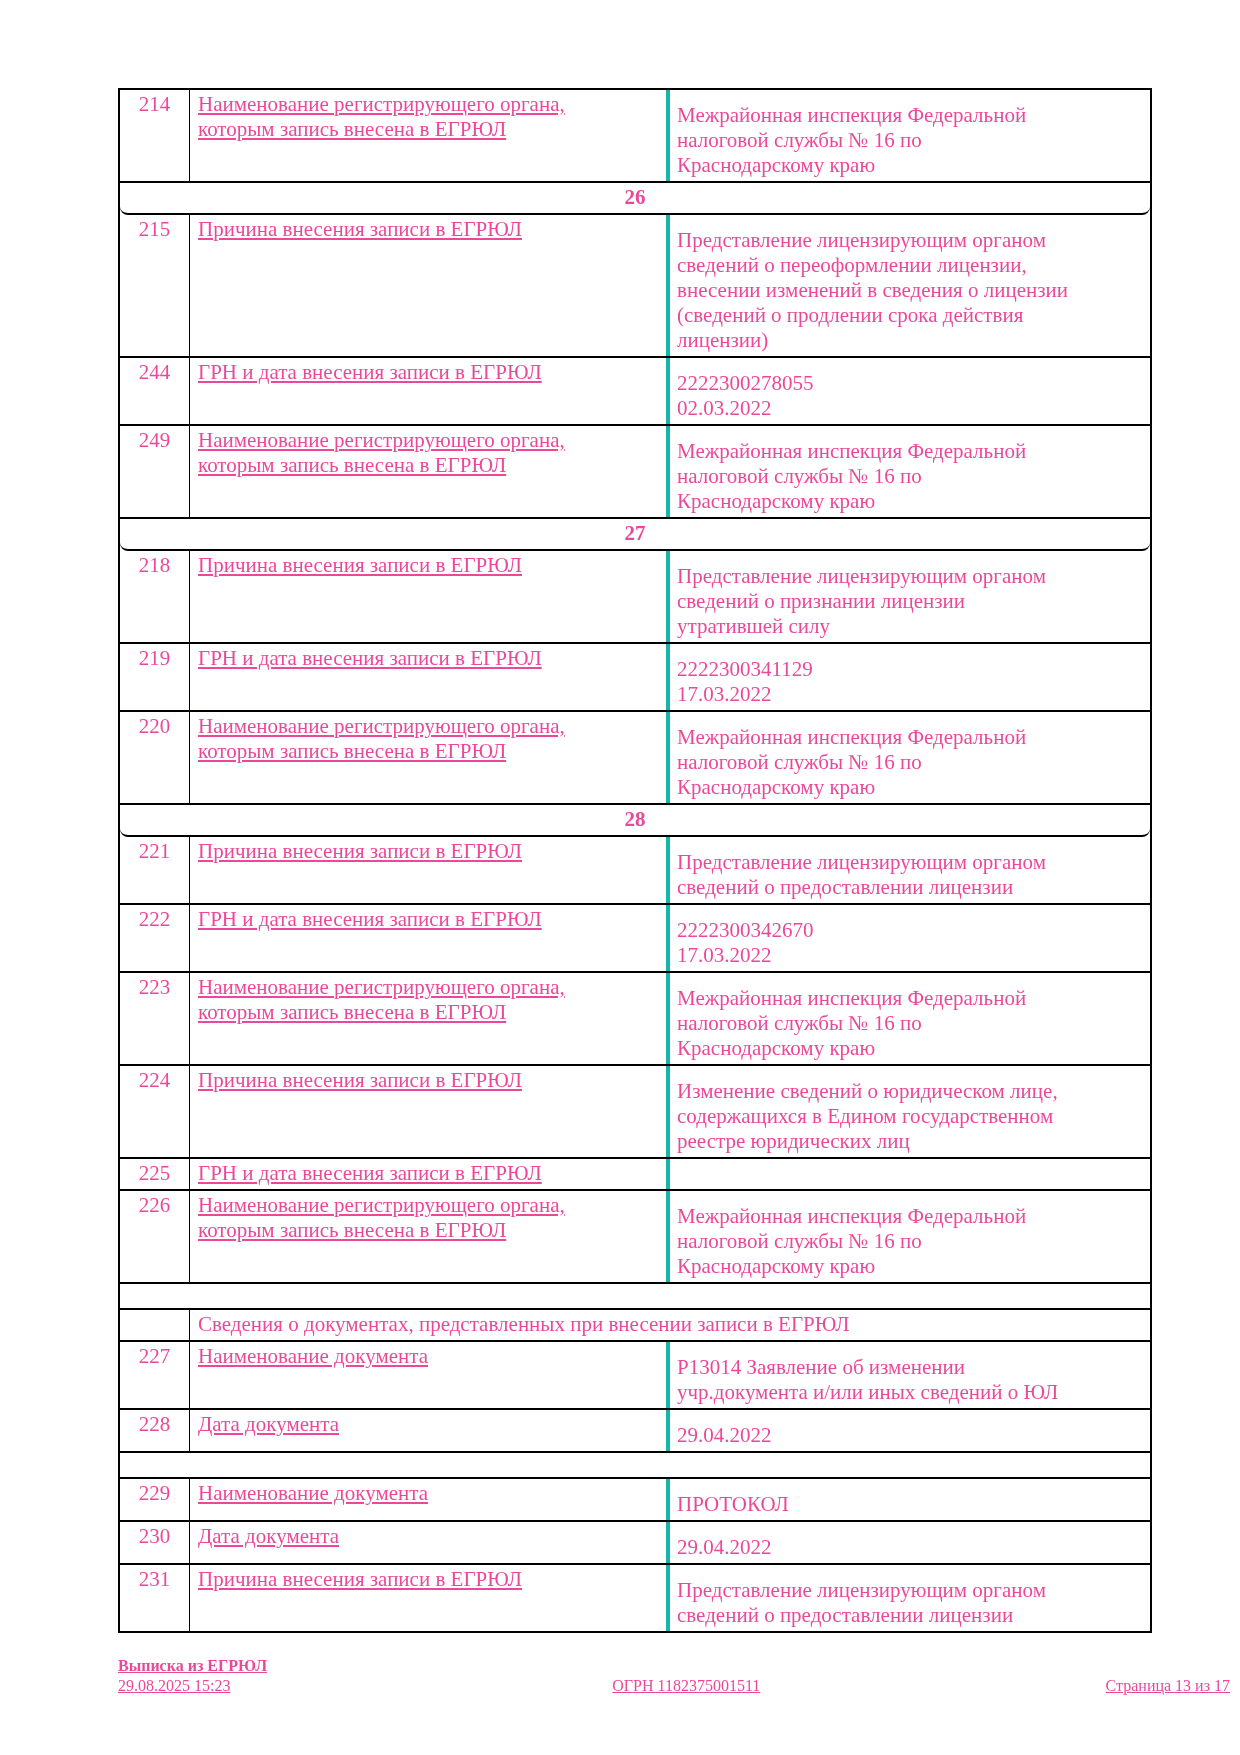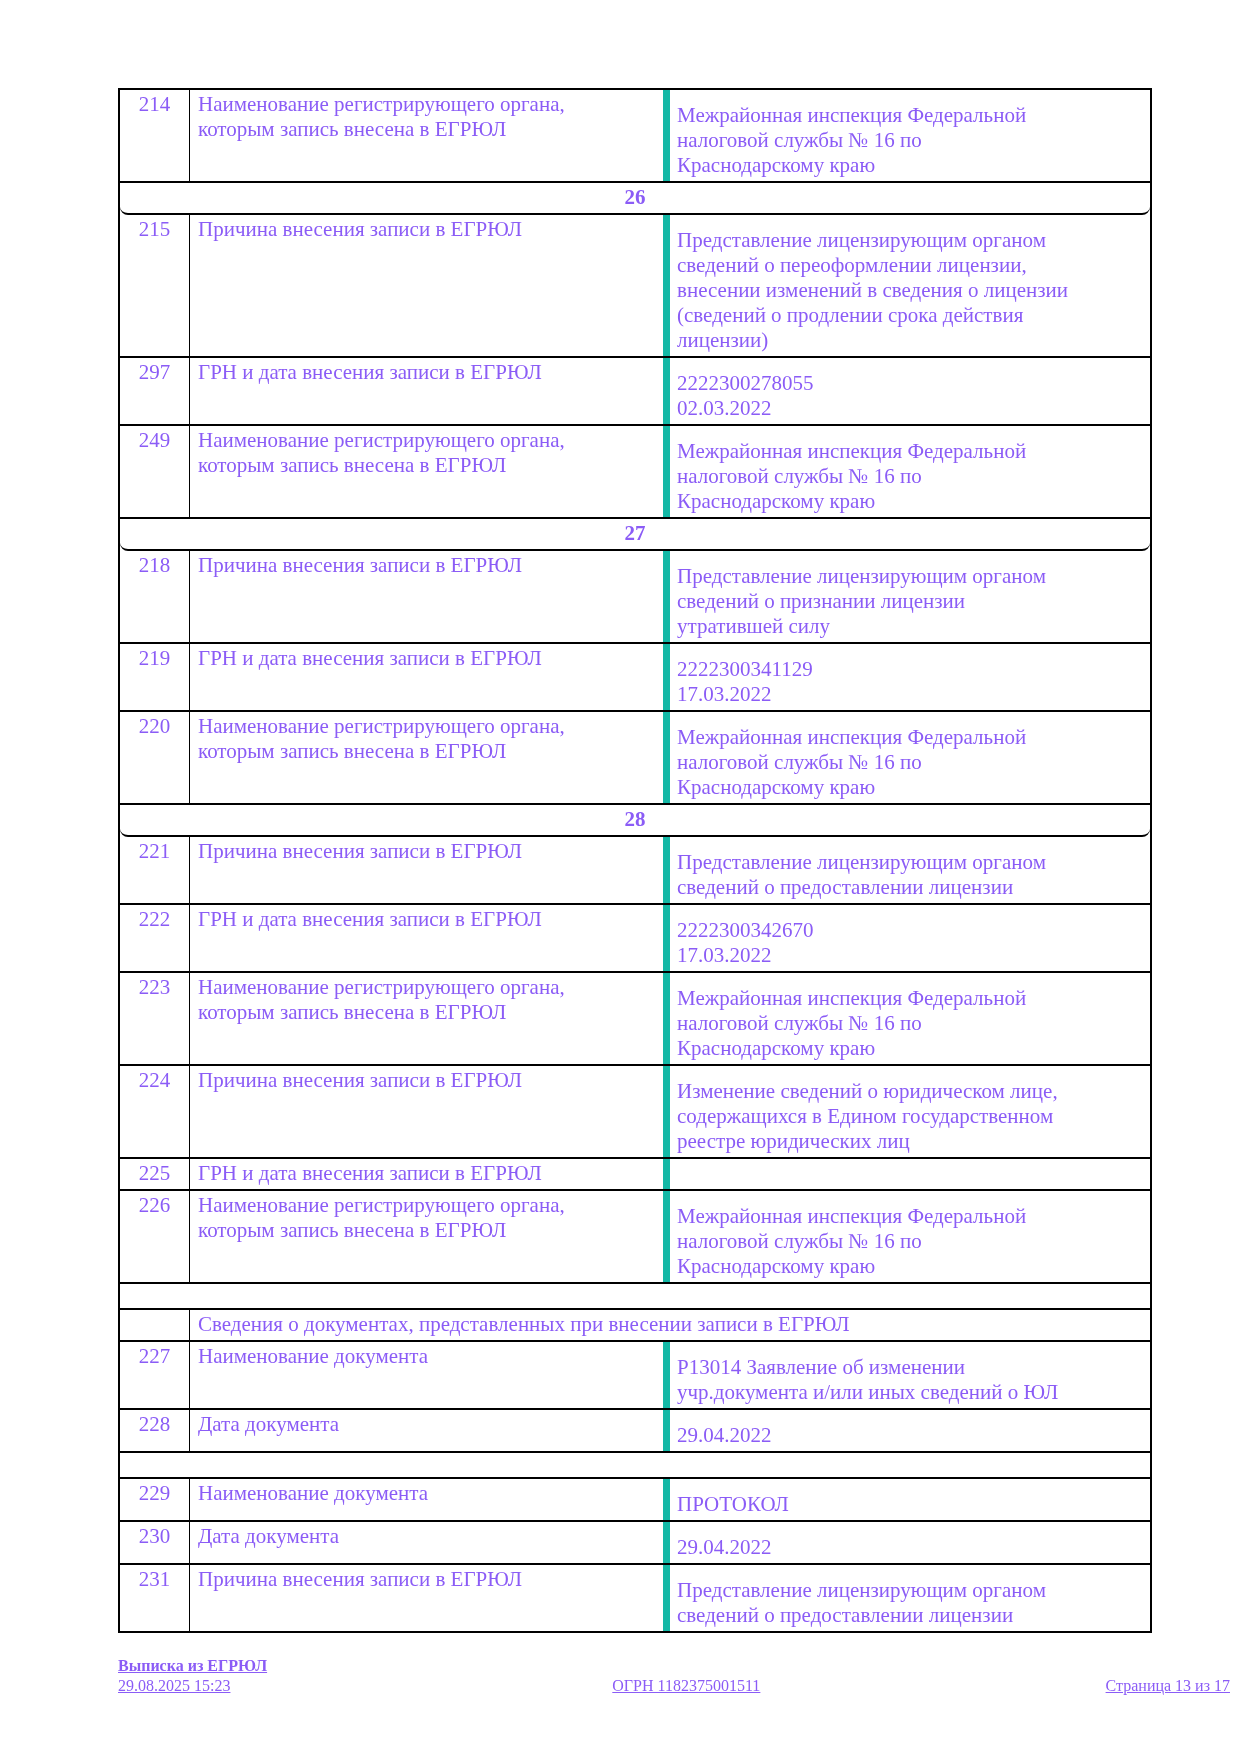--- a/index.html
+++ b/index.html
@@ -6,21 +6,21 @@
     margin: 0;
     padding: 0;
     background: #ffffff;
   }
   .page {
     position: relative;
     width: 1240px;
     height: 1755px;
     background: #ffffff;
     font-family: "Liberation Serif", "DejaVu Serif", serif;
-    color: #8b5cf6;
+    color: #ec4899;
     overflow: hidden;
   }
   .tbl {
     position: absolute;
     left: 118px;
     top: 88px;
     width: 1034px;
     border: 2px solid #000000;
     box-sizing: border-box;
   }
@@ -41,21 +41,21 @@
     padding: 2px 6px 3px 6px;
     white-space: pre-line;
     overflow: hidden;
   }
   .cell.num {
     text-align: center;
     border-right: 1px solid #000000;
     padding-left: 2px;
     padding-right: 2px;
   }
-  .cell.label { border-right: 7px solid #14b8a6; padding-left: 8px; }
+  .cell.label { border-right: 4px solid #14b8a6; padding-left: 8px; text-decoration: underline; }
   .cell.value { padding-left: 7px; margin-top: 11px; }
   .cell.sec {
     text-align: center;
     font-weight: bold;
     padding: 2px 0 3px 0;
   }
   .cell.subhead { padding-left: 8px; }
   .footer {
     position: absolute;
     left: 118px;
@@ -97,21 +97,21 @@
       <div class="cell num">215</div>
       <div class="cell label">Причина внесения записи в ЕГРЮЛ</div>
       <div class="cell value">Представление лицензирующим органом
 сведений о переоформлении лицензии,
 внесении изменений в сведения о лицензии
 (сведений о продлении срока действия
 лицензии)</div>
     </div>
 
     <div class="row data">
-      <div class="cell num">297</div>
+      <div class="cell num">244</div>
       <div class="cell label">ГРН и дата внесения записи в ЕГРЮЛ</div>
       <div class="cell value">2222300278055
 02.03.2022</div>
     </div>
 
     <div class="row data">
       <div class="cell num">249</div>
       <div class="cell label">Наименование регистрирующего органа,
 которым запись внесена в ЕГРЮЛ</div>
       <div class="cell value">Межрайонная инспекция Федеральной

